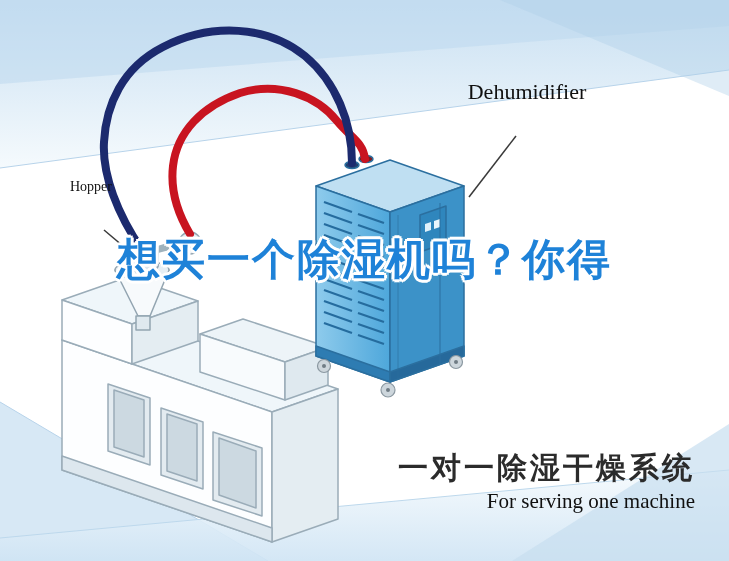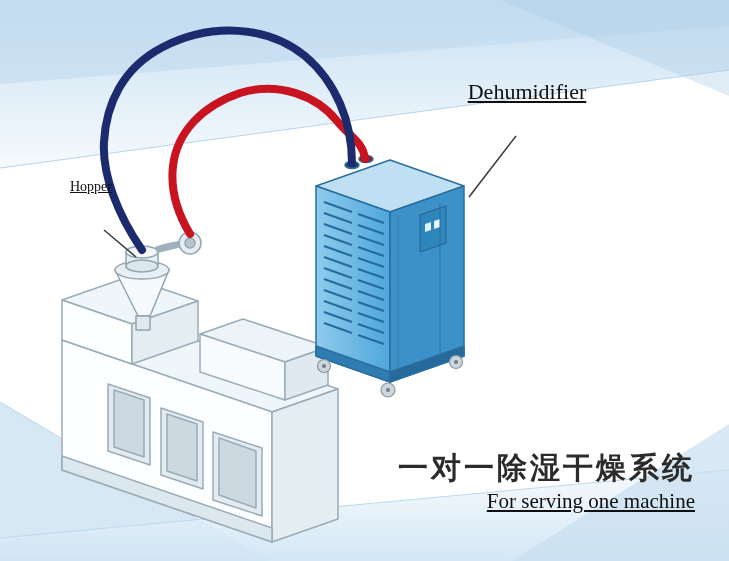--- a/index.html
+++ b/index.html
@@ -2,21 +2,21 @@
 <html style="--headline: #1e82d8; --hose-navy: #1c2a6e; --hose-red: #c81420; --machine-blue: #3c92c8; --background-tint: #cfe4f4;"><head>
 <meta charset="utf-8">
 <style>
   html,body{margin:0;padding:0;background:#fff;}
   .stage{
     position:relative;width:729px;height:561px;overflow:hidden;background:#ffffff;
     font-family:"Liberation Sans", sans-serif;
   }
   .stage svg{position:absolute;left:0;top:0;z-index:0;}
   .txt{position:absolute;z-index:3;}
-  .serif{font-family:"Liberation Serif", serif;text-decoration:underline;}
+  .serif{font-family:"Liberation Serif", serif;}
 
   .label-dehu{left:443px;top:78px;width:168px;text-align:center;color:#101010;}
   .label-dehu .cn{font-size:27px;font-weight:bold;letter-spacing:2px;line-height:30px;}
   .label-dehu .en{font-size:22px;line-height:26px;margin-top:1px;}
 
   .label-hopper{left:35px;top:176px;width:112px;text-align:center;color:#101010;}
   .label-hopper .cn{font-size:21px;font-weight:bold;letter-spacing:2px;line-height:25px;}
   .label-hopper .en{font-size:14px;line-height:22px;}
 
   .headline{
@@ -133,20 +133,21 @@
 
   <div class="txt label-dehu">
     <div class="en serif">Dehumidifier</div>
   </div>
 
   <div class="txt label-hopper">
     <div class="en serif">Hopper</div>
   </div>
 
   <div class="txt headline">
+    <div>想买一个除湿机吗？你得</div>
   </div>
 
   <div class="txt footer">
     <div class="f-title">一对一除湿干燥系统</div>
     <div class="f-sub serif">For serving one machine</div>
   </div>
 
 </div>
 
 </body></html>

